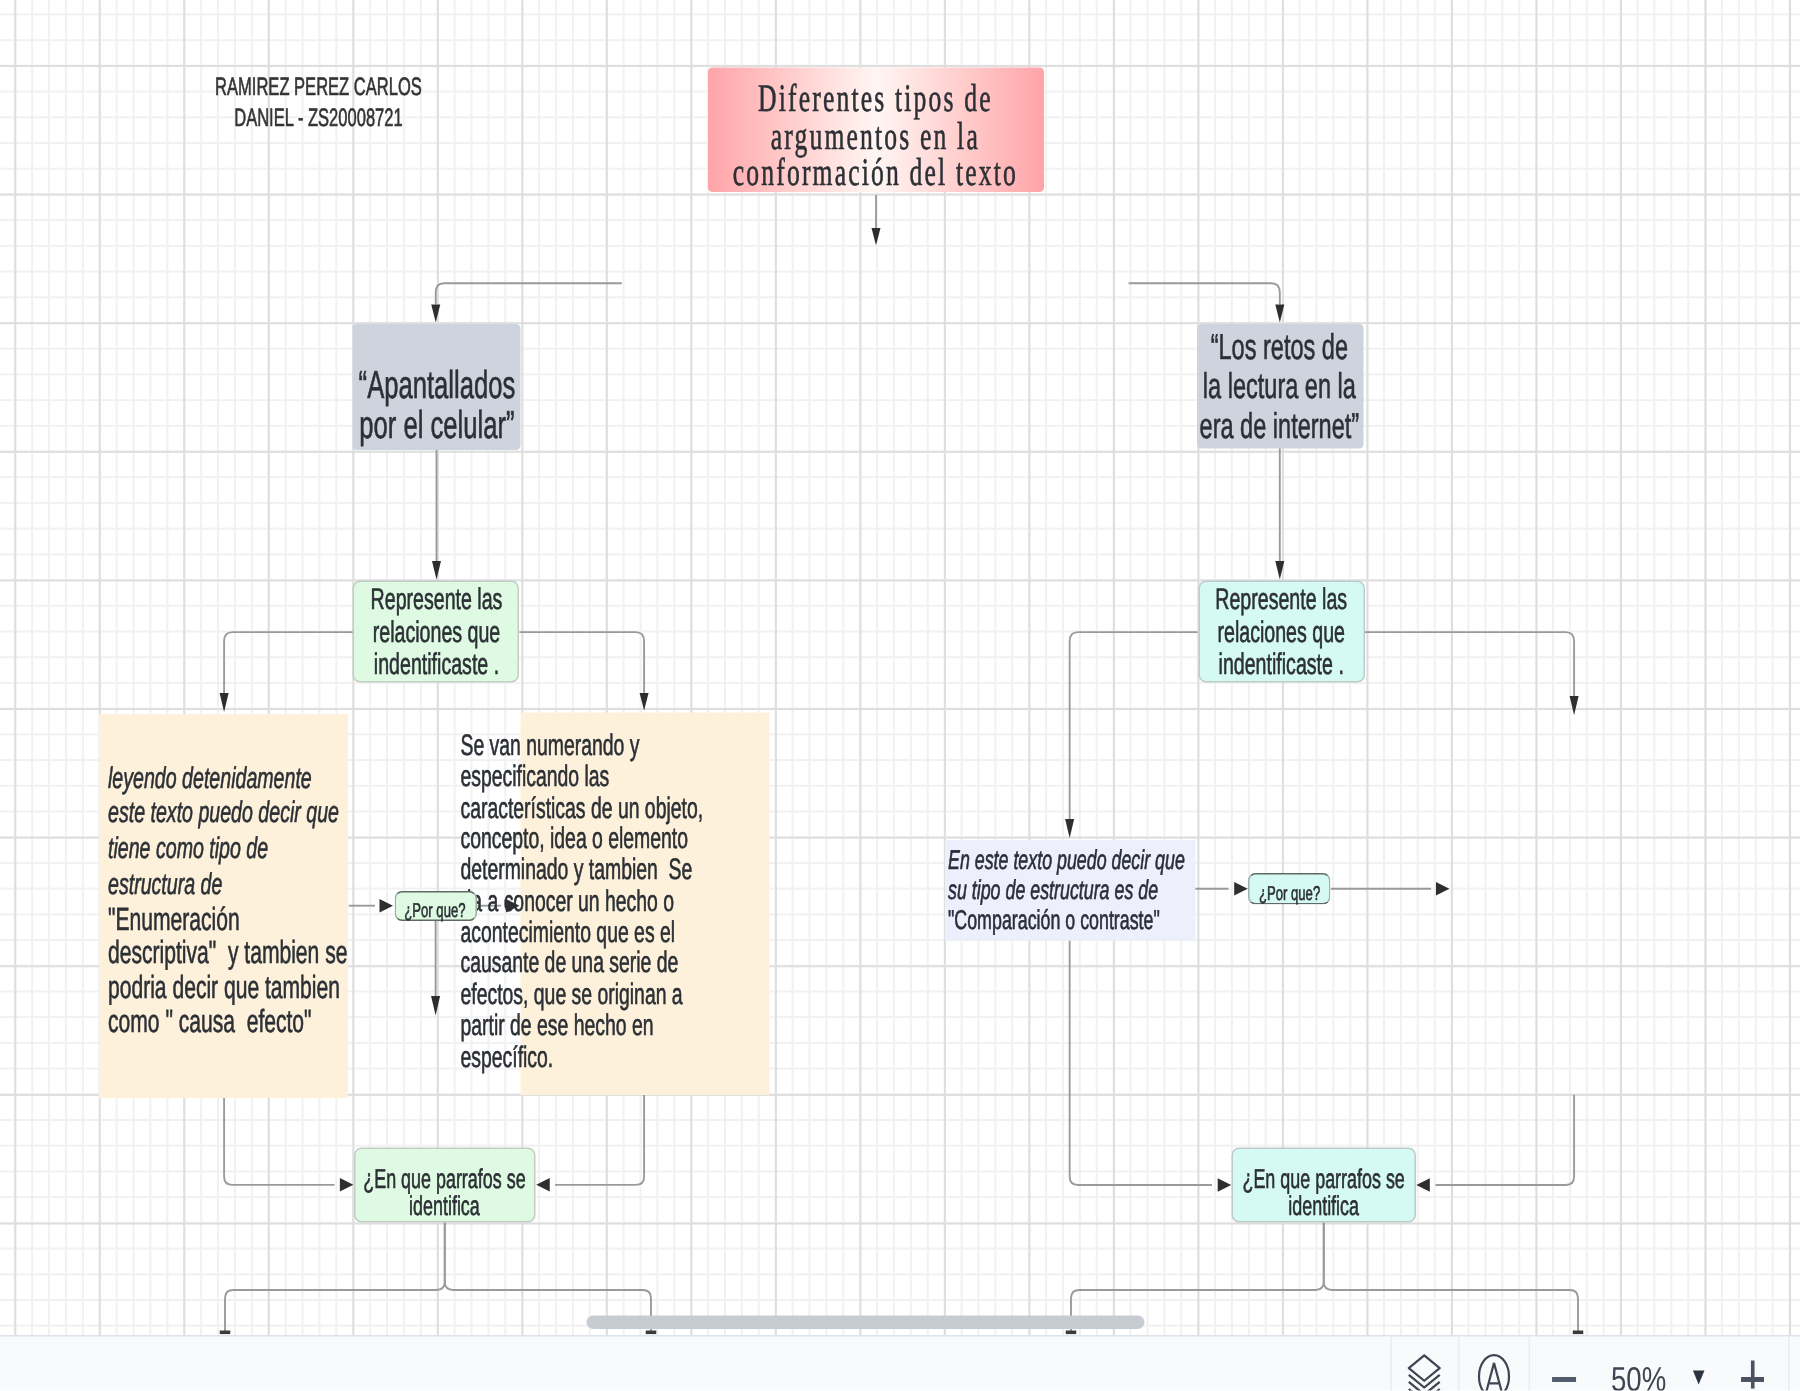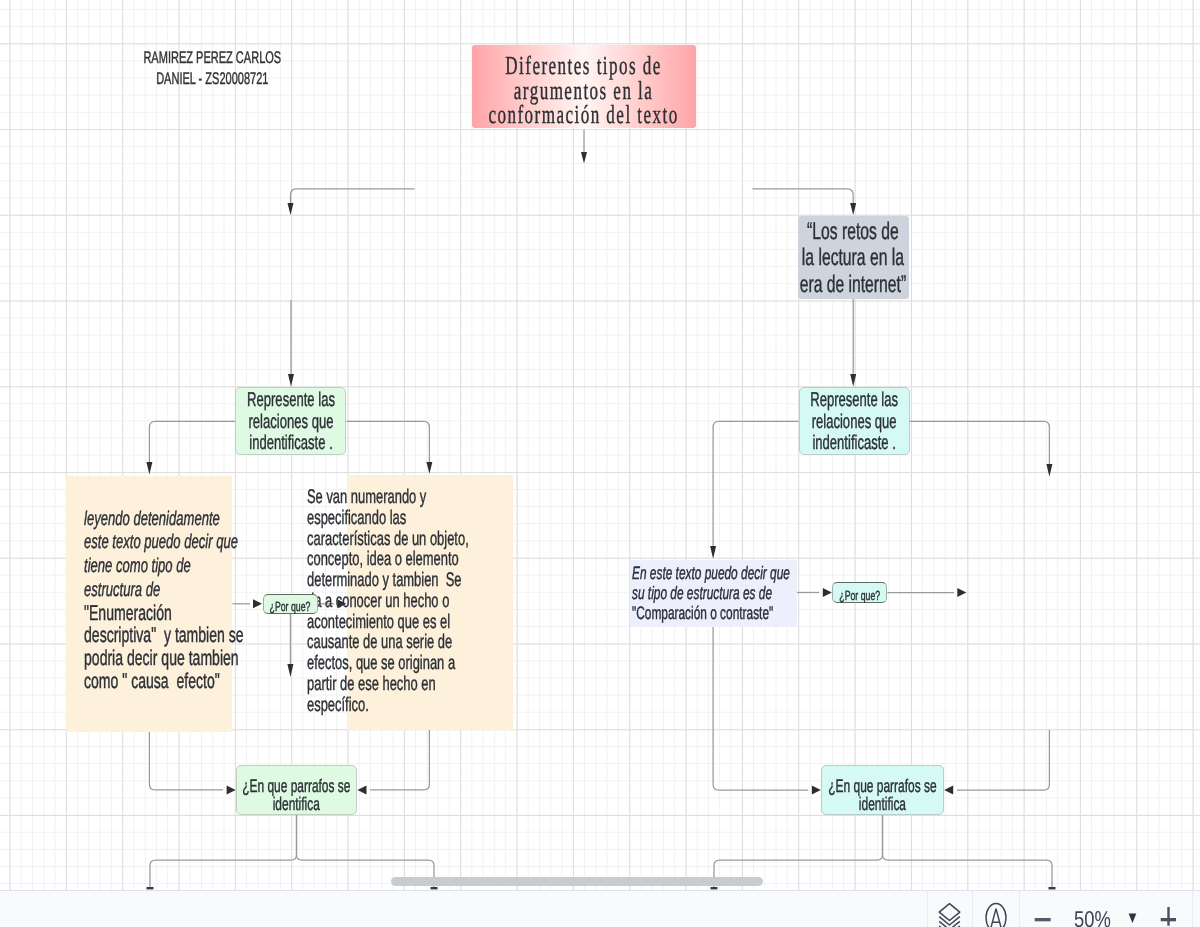--- a/index.html
+++ b/index.html
@@ -118,38 +118,42 @@
     </div>
 
     <div class="node mid" style="left:472px;top:45px;width:224px;height:83px;border-radius:3px;
                 background:linear-gradient(to right,#ffa4a9 0%,#ffc9c8 22%,#fff6f3 50%,#ffc9c8 78%,#ffa4a9 100%);font-family:Liberation Serif, serif;">
       <span class="tx" style="width:152.3%;font-size:26px;line-height:24.6px;letter-spacing:2.2px;text-align:center;">Diferentes tipos de
 argumentos en la
 conformación del texto</span>
     </div>
 
 
+    <div class="node mid" style="left:235px;top:216.3px;width:112px;height:84px;background:#ced4dd;border-radius:3px;">
+      <span class="tx" style="width:152.3%;font-size:26px;line-height:26.6px;text-align:center;position:relative;top:-4px;">“Apantallados
+por el celular”</span>
+    </div>
     <div class="node mid" style="left:797.5px;top:216px;width:111.5px;height:83px;background:#ced4dd;border-radius:3px;">
       <span class="tx" style="width:152.3%;font-size:23.9px;line-height:26.4px;text-align:center;position:relative;top:-1px;">“Los retos de
 la lectura en la
 era de internet”</span>
     </div>
 
     <div class="node mid" style="left:235.4px;top:387.4px;width:111px;height:68px;background:#defae3;border:1px solid #c2cdc3;border-radius:5px;">
       <span class="tx" style="width:152.3%;font-size:19.9px;line-height:21.4px;text-align:center;">Represente las
 relaciones que
 indentificaste .</span>
     </div>
     <div class="node mid" style="left:798.5px;top:387.4px;width:111.2px;height:68px;background:#d5f9f3;border:1px solid #bdcbc9;border-radius:5px;">
       <span class="tx" style="width:152.3%;font-size:19.9px;line-height:21.4px;text-align:center;">Represente las
 relaciones que
 indentificaste .</span>
     </div>
 
-    <div class="node lft" style="left:66.3px;top:475.6px;width:166.2px;height:256px;background:#fdf1dc;padding-left:18px;">
+    <div class="node lft" style="left:66.3px;top:475.6px;width:166.2px;height:256px;background:#fdf1dc;padding-left:6px;">
       <span class="tx" style="width:152.3%;font-size:21.4px;line-height:22.7px;text-align:left;position:relative;top:-4px;"><i style="font-size:19.9px;">leyendo detenidamente
 este texto puedo decir que
 tiene como tipo de
 estructura de
 </i><span>"Enumeración
 descriptiva"  y tambien se
 podria decir que tambien
 como " causa  efecto"</span></span>
     </div>
 

